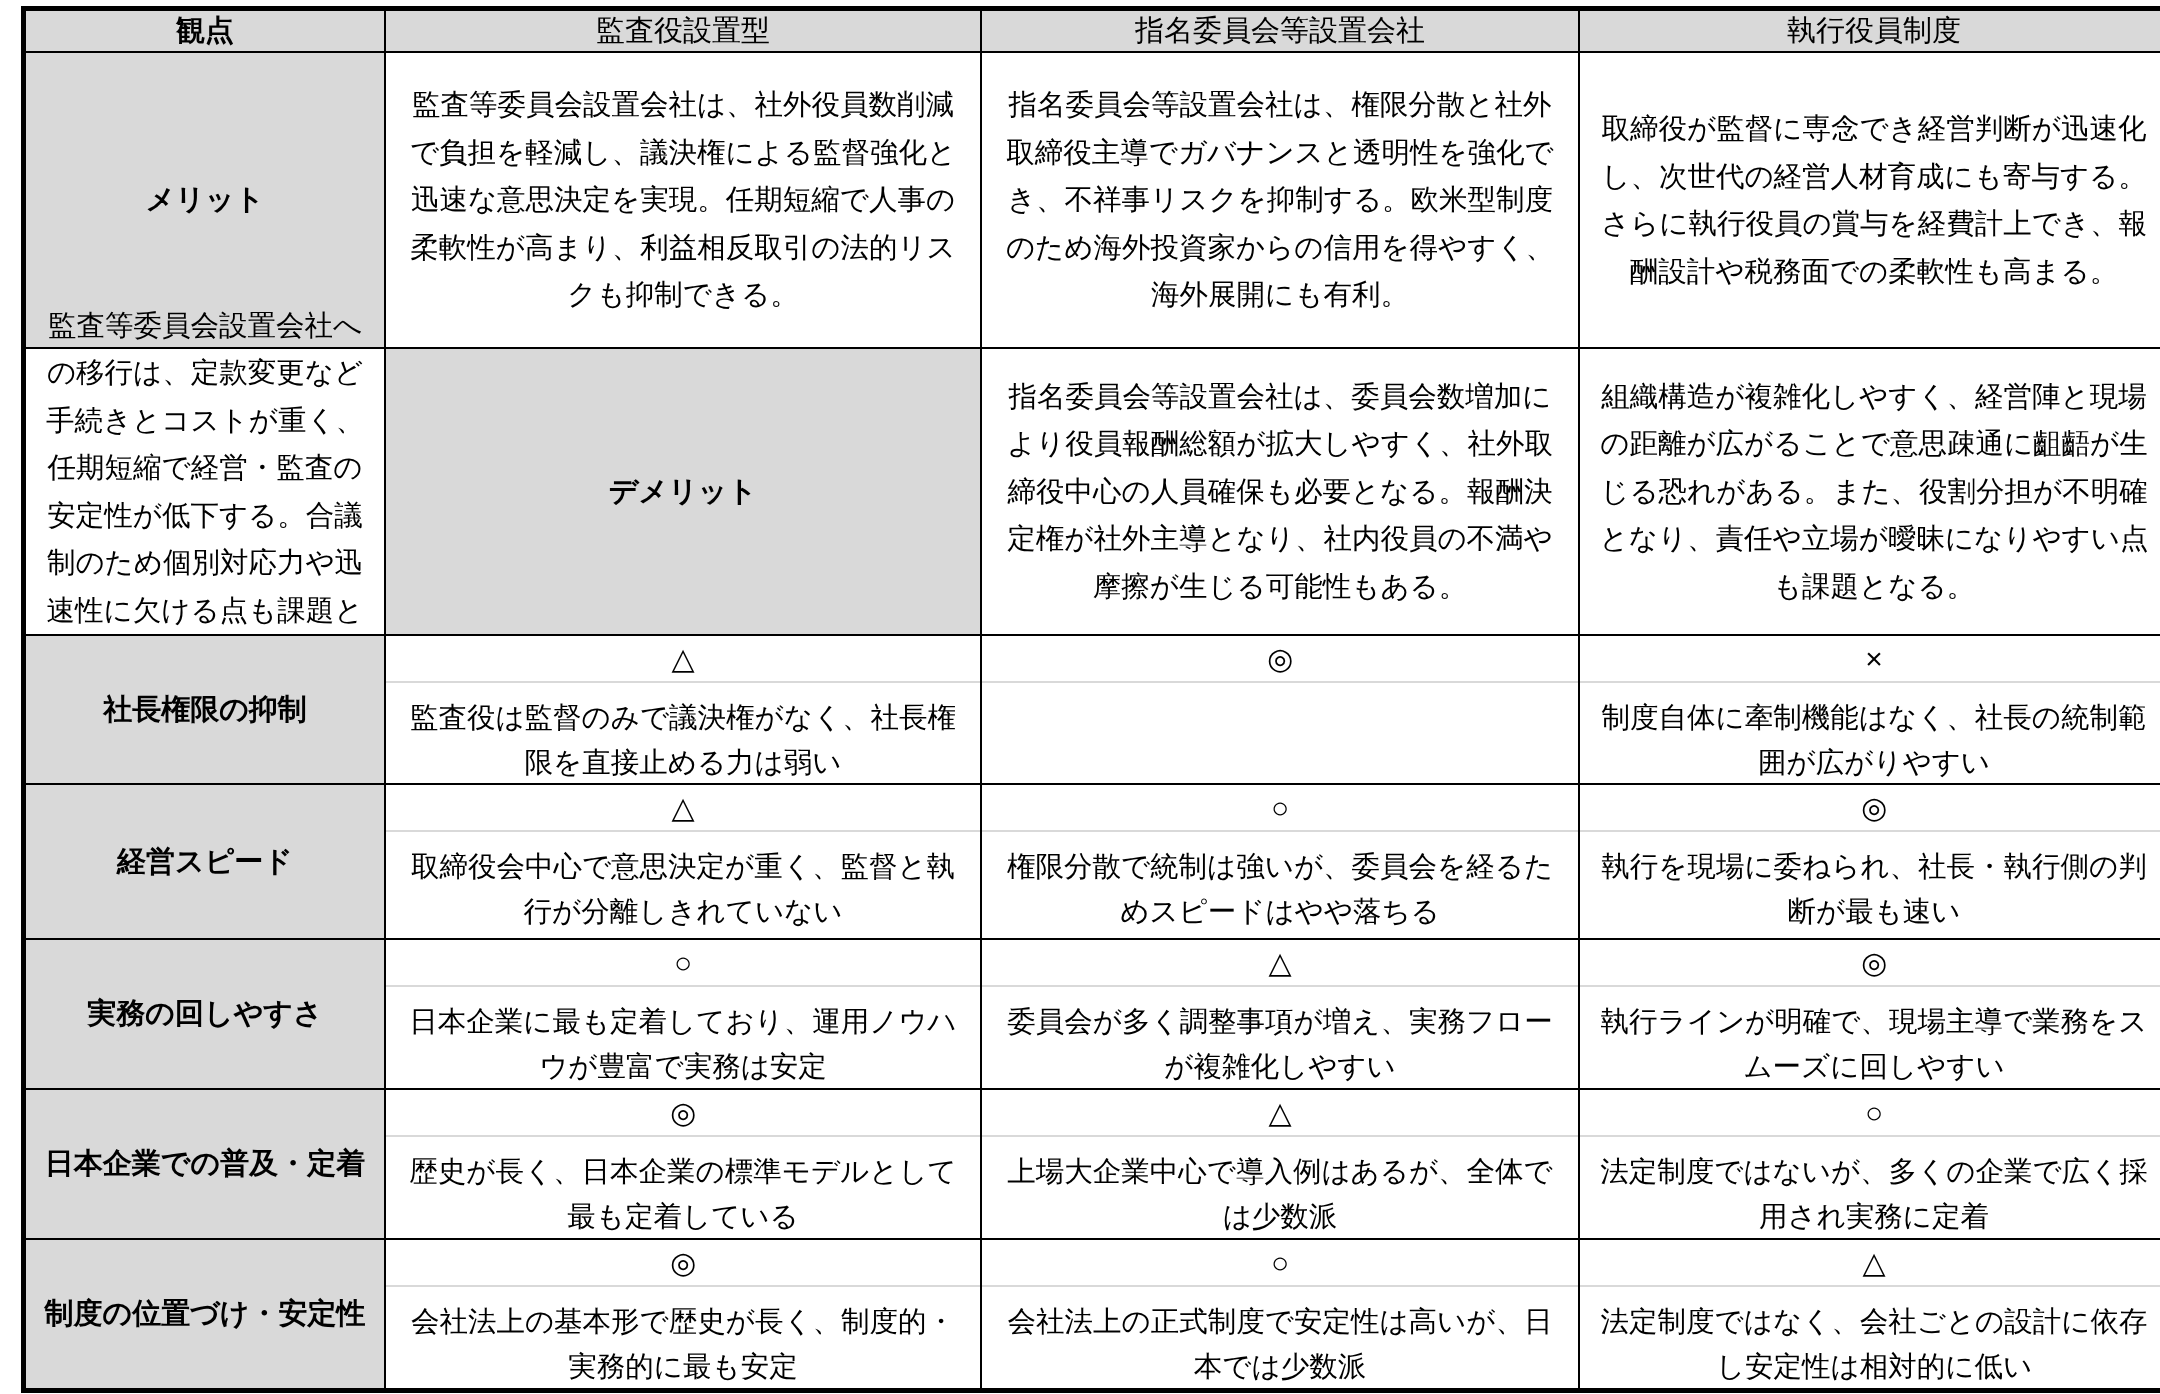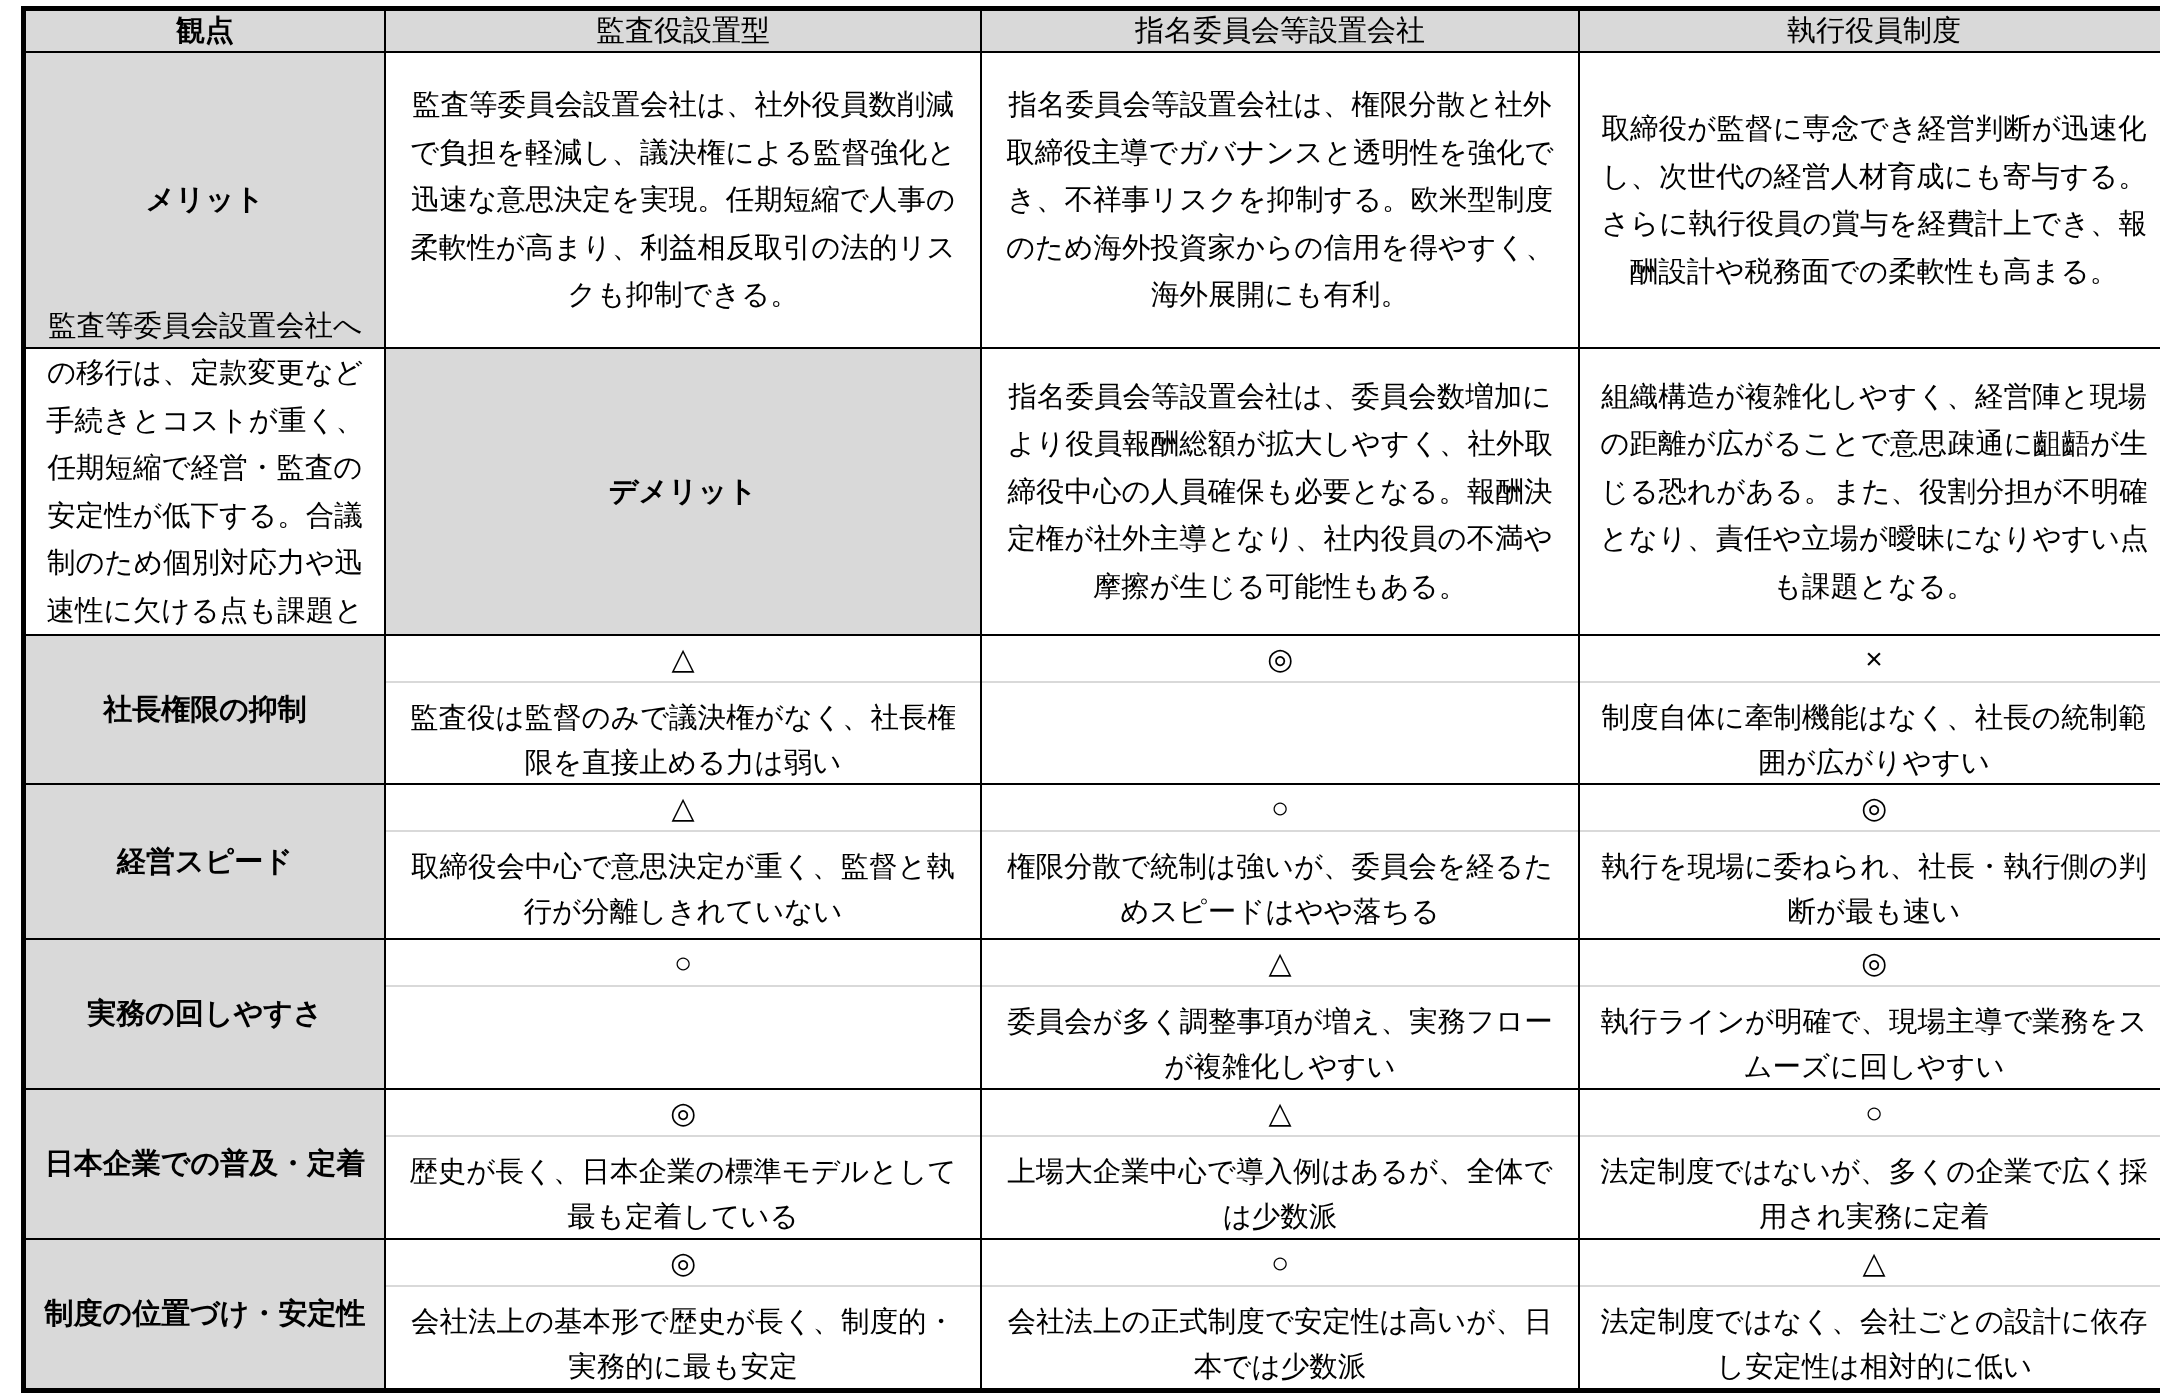--- a/index.html
+++ b/index.html
@@ -97,20 +97,21 @@
       <div class="desc">権限分散で統制は強いが、委員会を経るためスピードはやや落ちる</div>
     </div>
     <div class="cell scorecell">
       <div class="sym">◎</div>
       <div class="desc">執行を現場に委ねられ、社長・執行側の判断が最も速い</div>
     </div>
 
     <div class="cell rowlabel">実務の回しやすさ</div>
     <div class="cell scorecell">
       <div class="sym">○</div>
+      <div class="desc">日本企業に最も定着しており、運用ノウハウが豊富で実務は安定</div>
     </div>
     <div class="cell scorecell">
       <div class="sym">△</div>
       <div class="desc">委員会が多く調整事項が増え、実務フローが複雑化しやすい</div>
     </div>
     <div class="cell scorecell">
       <div class="sym">◎</div>
       <div class="desc">執行ラインが明確で、現場主導で業務をスムーズに回しやすい</div>
     </div>
 

